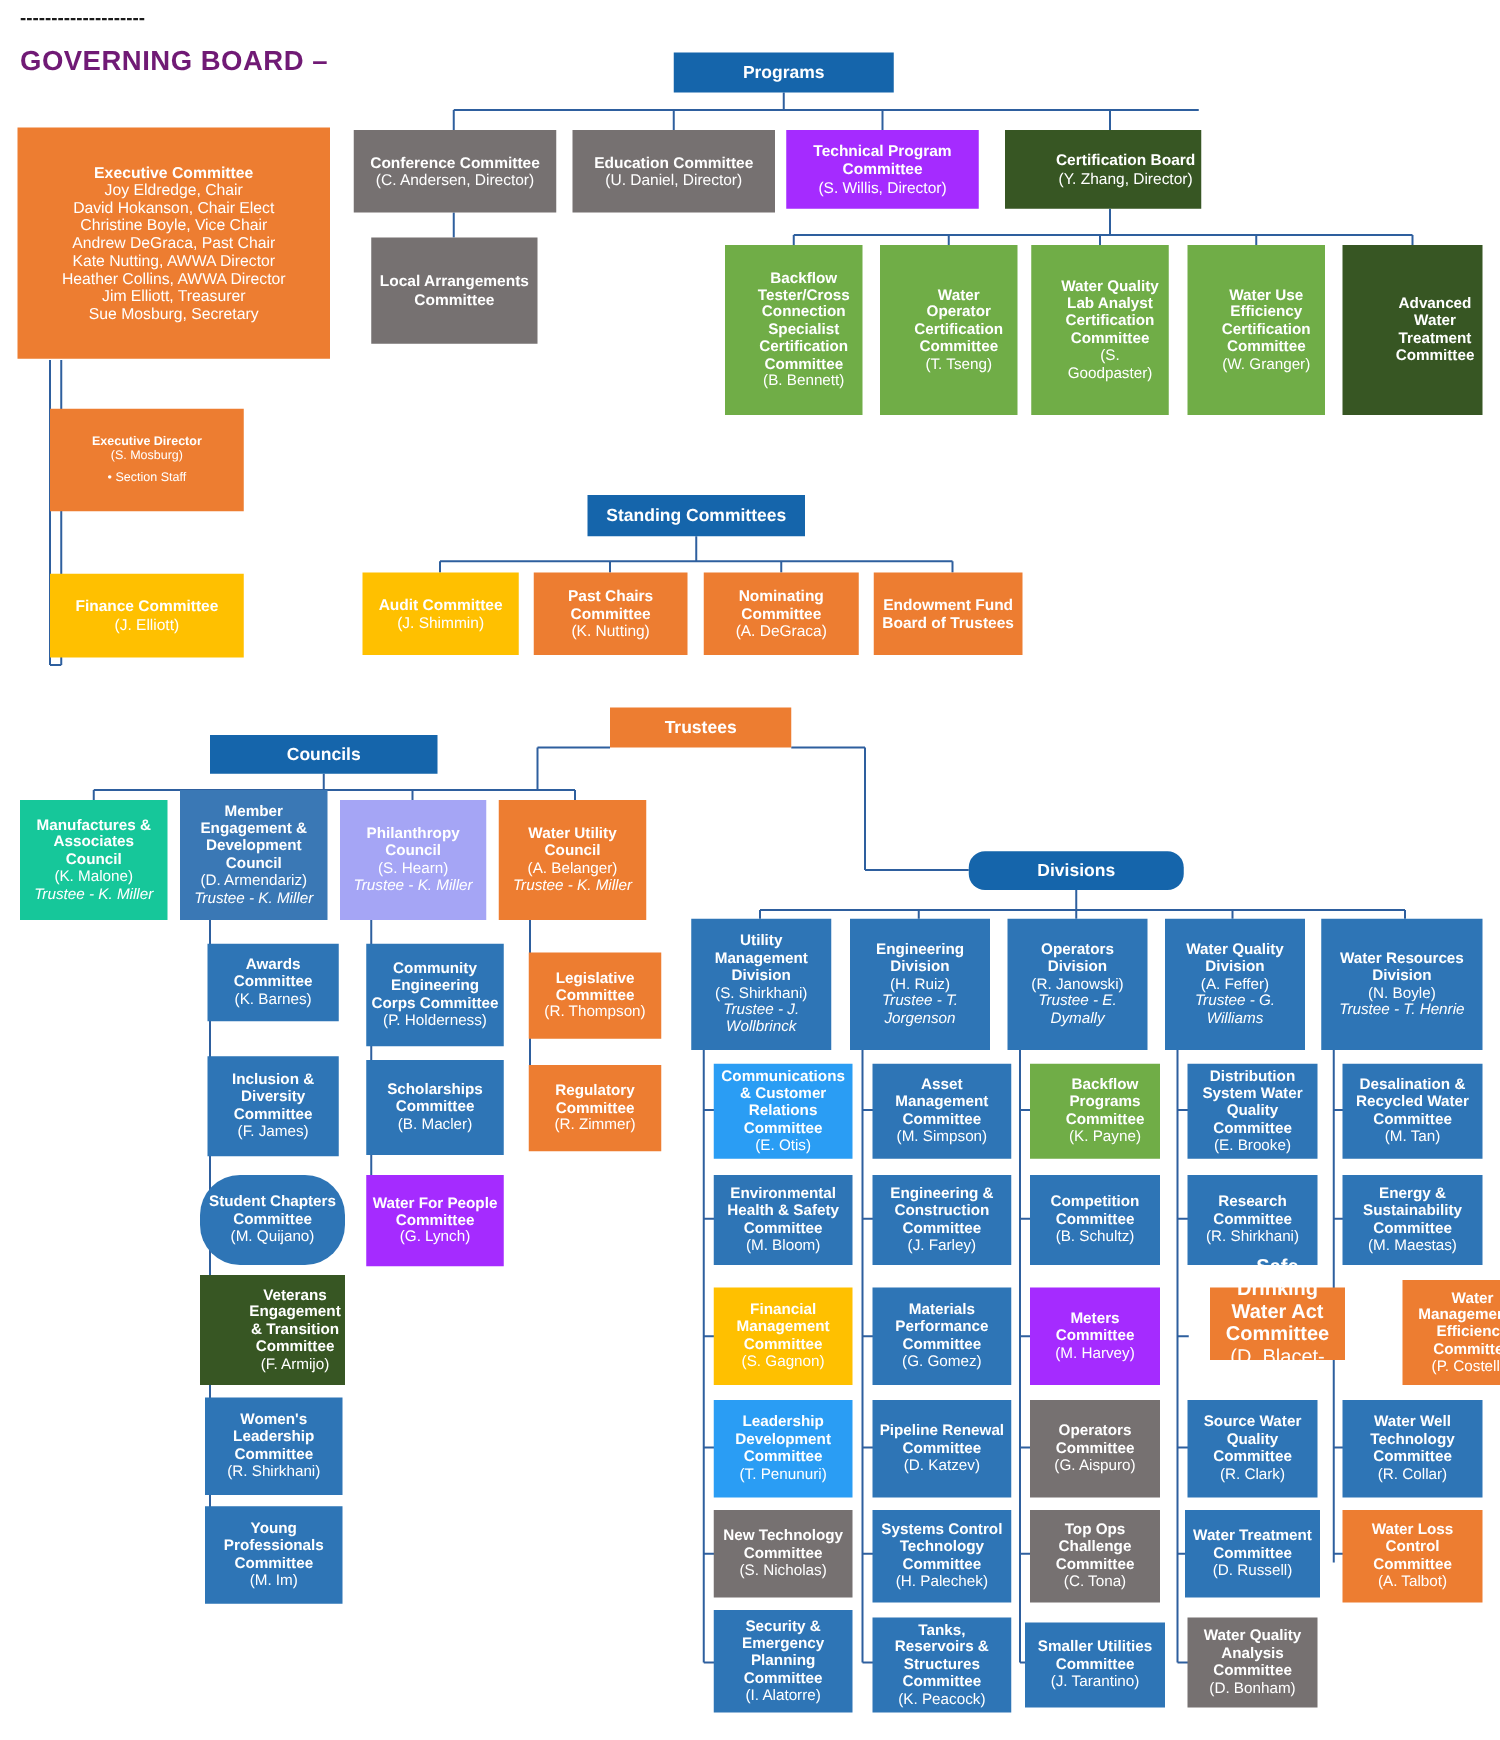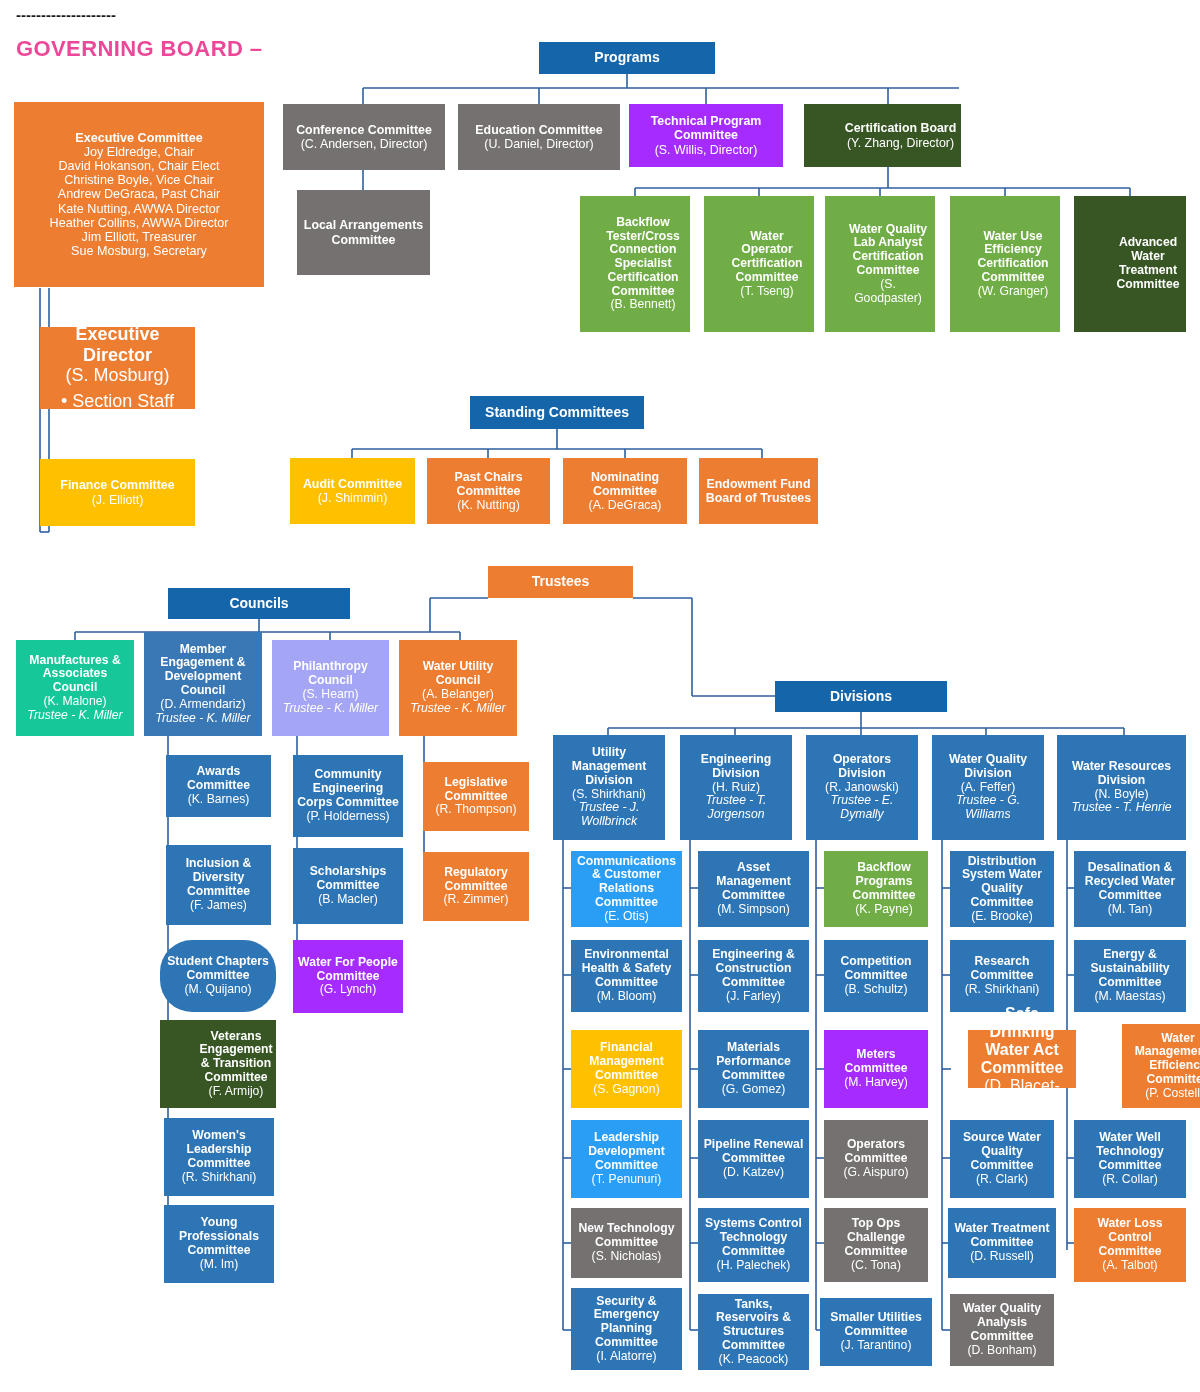--- a/index.html
+++ b/index.html
@@ -50,21 +50,21 @@
 
   
   #dashes{
     position:absolute;left:16px;top:6px;
     font-family:"Liberation Sans", sans-serif;
     font-size:15px;font-weight:bold;color:#1a1a1a;letter-spacing:0px;
     white-space:nowrap;
   }
   #govtitle{
     position:absolute;left:16px;top:36px;
-    font-size:22px;font-weight:bold;color:#ec4899;letter-spacing:.4px;
+    font-size:22px;font-weight:bold;color:#701a75;letter-spacing:.4px;
     white-space:nowrap;
   }
 </style>
 </head>
 <body>
 
 <div id="stage">
 
   <svg id="wires" viewBox="0 0 1200 1392">
 
@@ -203,21 +203,21 @@
     <div class="sub">Joy Eldredge, Chair</div>
     <div class="sub">David Hokanson, Chair Elect</div>
     <div class="sub">Christine Boyle, Vice Chair</div>
     <div class="sub">Andrew DeGraca, Past Chair</div>
     <div class="sub">Kate Nutting, AWWA Director</div>
     <div class="sub">Heather Collins, AWWA Director</div>
     <div class="sub">Jim Elliott, Treasurer</div>
     <div class="sub">Sue Mosburg, Secretary</div>
   </div>
 
-  <div class="node c-orange" style="left:40px;top:327px;width:155px;height:82px;font-size:18px;">
+  <div class="node c-orange" style="left:40px;top:327px;width:155px;height:82px;font-size:10px;">
     <div class="ttl">Executive Director</div>
     <div class="sub">(S. Mosburg)</div>
     <div class="bullet" style="margin-top:6px;">• Section Staff</div>
   </div>
 
   <div class="node c-yellow" style="left:40px;top:459px;width:155px;height:67px;font-size:12.4px;">
     <div class="ttl">Finance Committee</div>
     <div class="sub">(J. Elliott)</div>
   </div>
 
@@ -355,21 +355,21 @@
 
   <div class="node c-orange" style="left:423px;top:762px;width:106px;height:69px;font-size:12.2px;">
     <div class="ttl">Legislative Committee</div>
     <div class="sub">(R. Thompson)</div>
   </div>
   <div class="node c-orange" style="left:423px;top:852px;width:106px;height:69px;font-size:12.2px;">
     <div class="ttl">Regulatory Committee</div>
     <div class="sub">(R. Zimmer)</div>
   </div>
 
-  <div class="node c-blue band" style="left:775px;top:681px;width:172px;height:31px;">
+  <div class="node c-blue band" style="left:775px;top:681px;width:172px;height:31px;border-radius:13px;">
     <div class="ttl">Divisions</div>
   </div>
 
   <div class="node c-blue2" style="left:553px;top:735px;width:112px;height:105px;font-size:12.2px;">
     <div class="ttl">Utility Management Division</div>
     <div class="sub">(S. Shirkhani)</div>
     <div class="tru">Trustee - J. Wollbrinck</div>
   </div>
   <div class="node c-blue2" style="left:680px;top:735px;width:112px;height:105px;font-size:12.2px;">
     <div class="ttl">Engineering Division</div>

